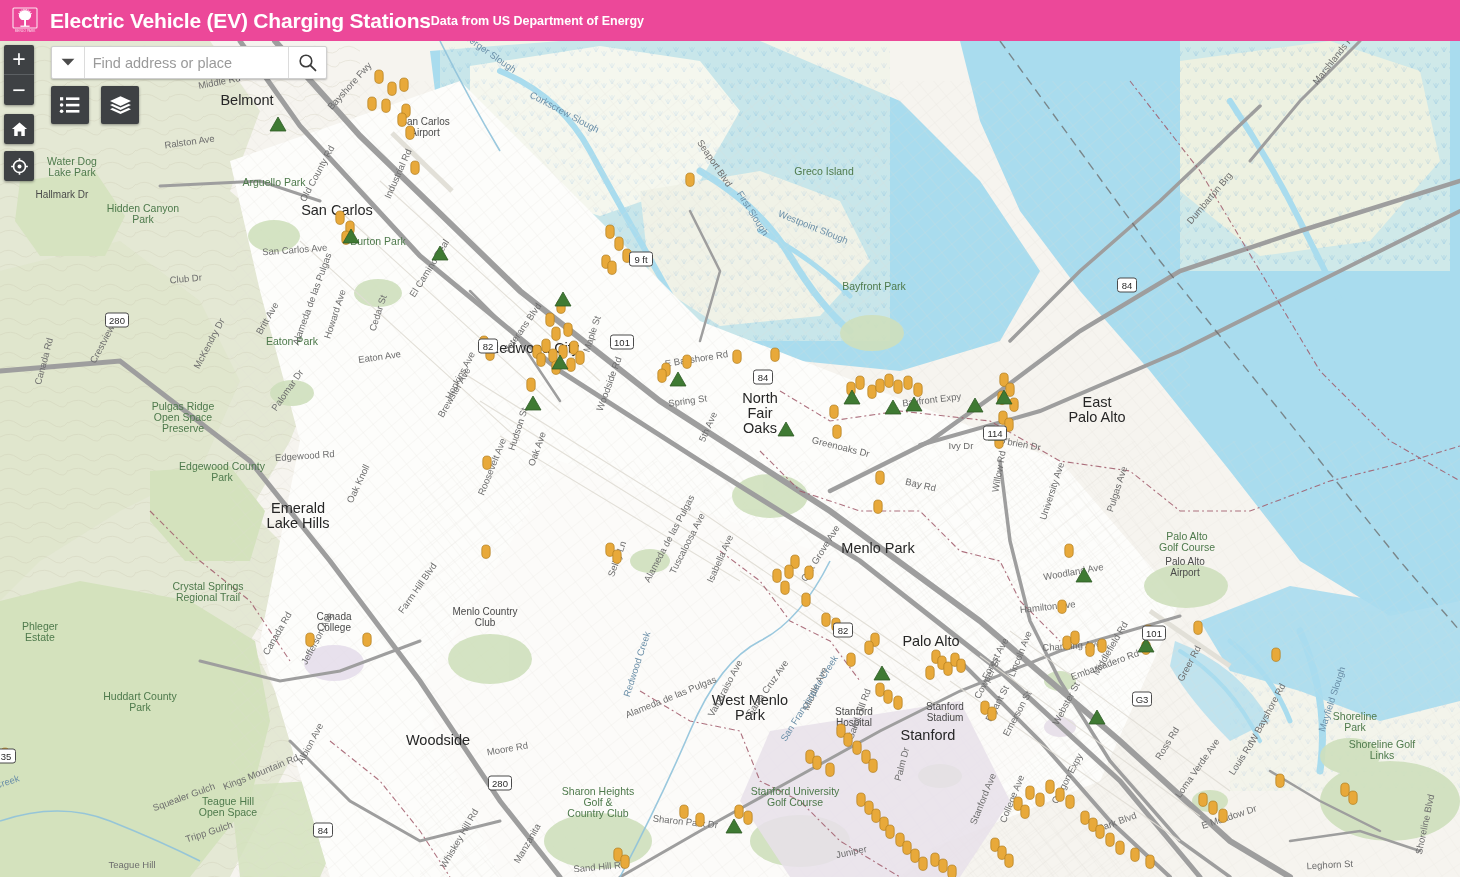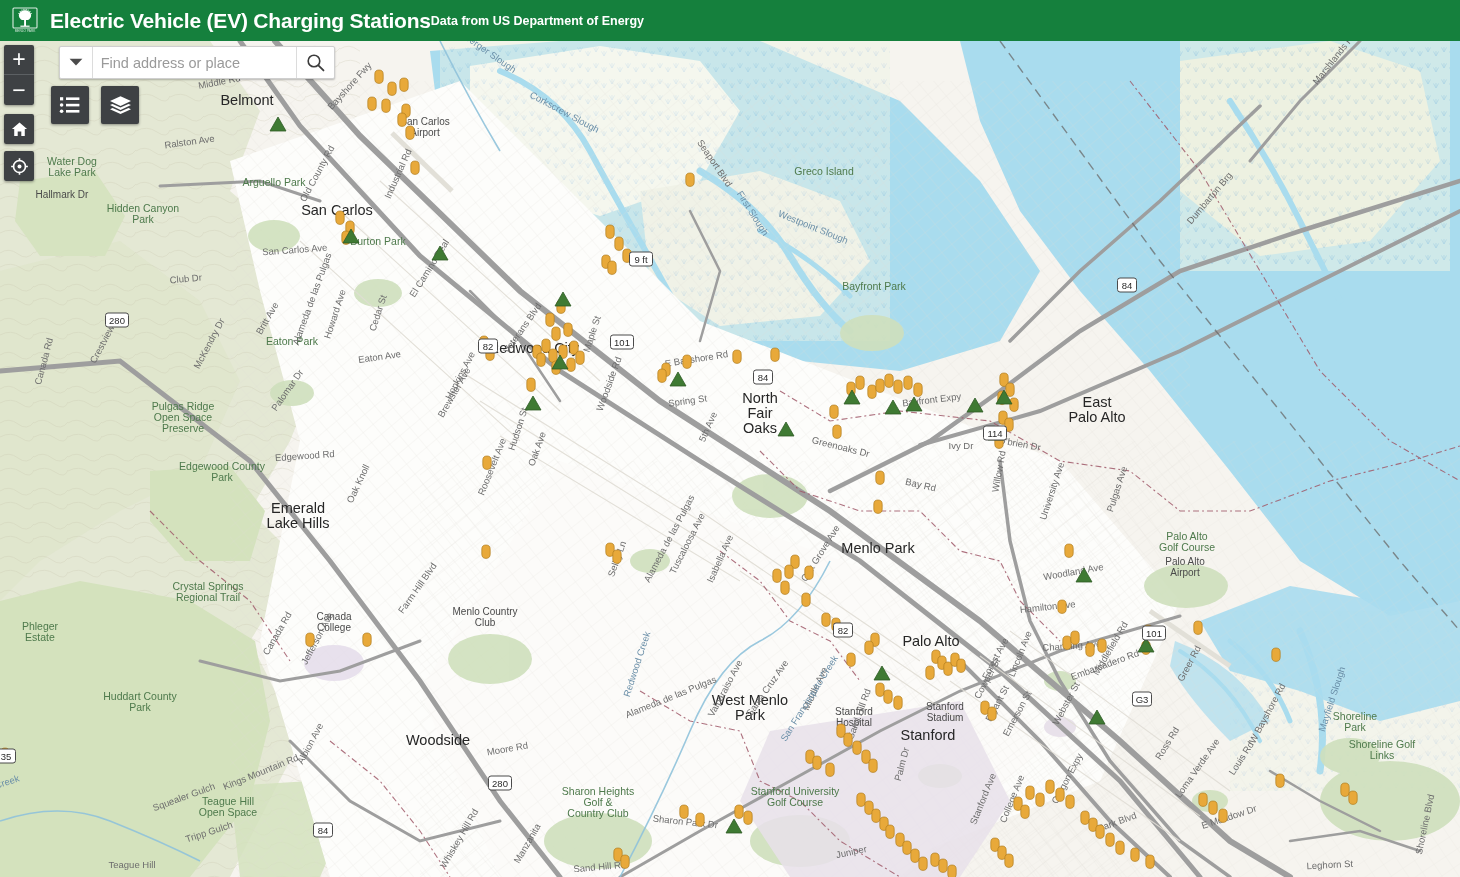--- a/index.html
+++ b/index.html
@@ -8,21 +8,21 @@
     width: 1460px; height: 877px;
     overflow: hidden;
     font-family: "Liberation Sans", sans-serif;
     background: #eef0ea;
   }
 
   
   #app-header {
     position: absolute; top: 0; left: 0;
     width: 1460px; height: 41px;
-    background: #15803d;
+    background: #ec4899;
     display: flex; align-items: center;
     z-index: 60;
   }
   #app-logo {
     width: 34px; height: 34px;
     margin-left: 8px; margin-right: 8px;
     flex: 0 0 auto;
     display: flex; align-items: center; justify-content: center;
   }
   #app-title {
@@ -66,21 +66,21 @@
     border-radius: 2px; overflow: hidden;
     box-shadow: 0 1px 3px rgba(0,0,0,.4);
   }
   #zoom-in { font-size: 23px; line-height: 1; font-weight: 300; border-bottom: 1px solid #5c6063; }
   #zoom-out { font-size: 23px; line-height: 1; font-weight: 300; }
   #home-btn-wrap { left: 4px; top: 114px; border-radius: 2px; overflow:hidden; box-shadow: 0 1px 3px rgba(0,0,0,.4);}
   #locate-btn-wrap { left: 4px; top: 151px; border-radius: 2px; overflow:hidden; box-shadow: 0 1px 3px rgba(0,0,0,.4);}
 
   
   #search-widget {
-    position: absolute; left: 59px; top: 46px;
+    position: absolute; left: 51px; top: 46px;
     width: 276px; height: 33px;
     background: #ffffff;
     border: 1px solid #cfcfcf;
     border-radius: 2px;
     display: flex; align-items: stretch;
     box-shadow: 0 1px 2px rgba(0,0,0,.25);
     z-index: 45;
   }
   #search-mode-toggle {
     width: 35px; display: flex; align-items: center; justify-content: center;

